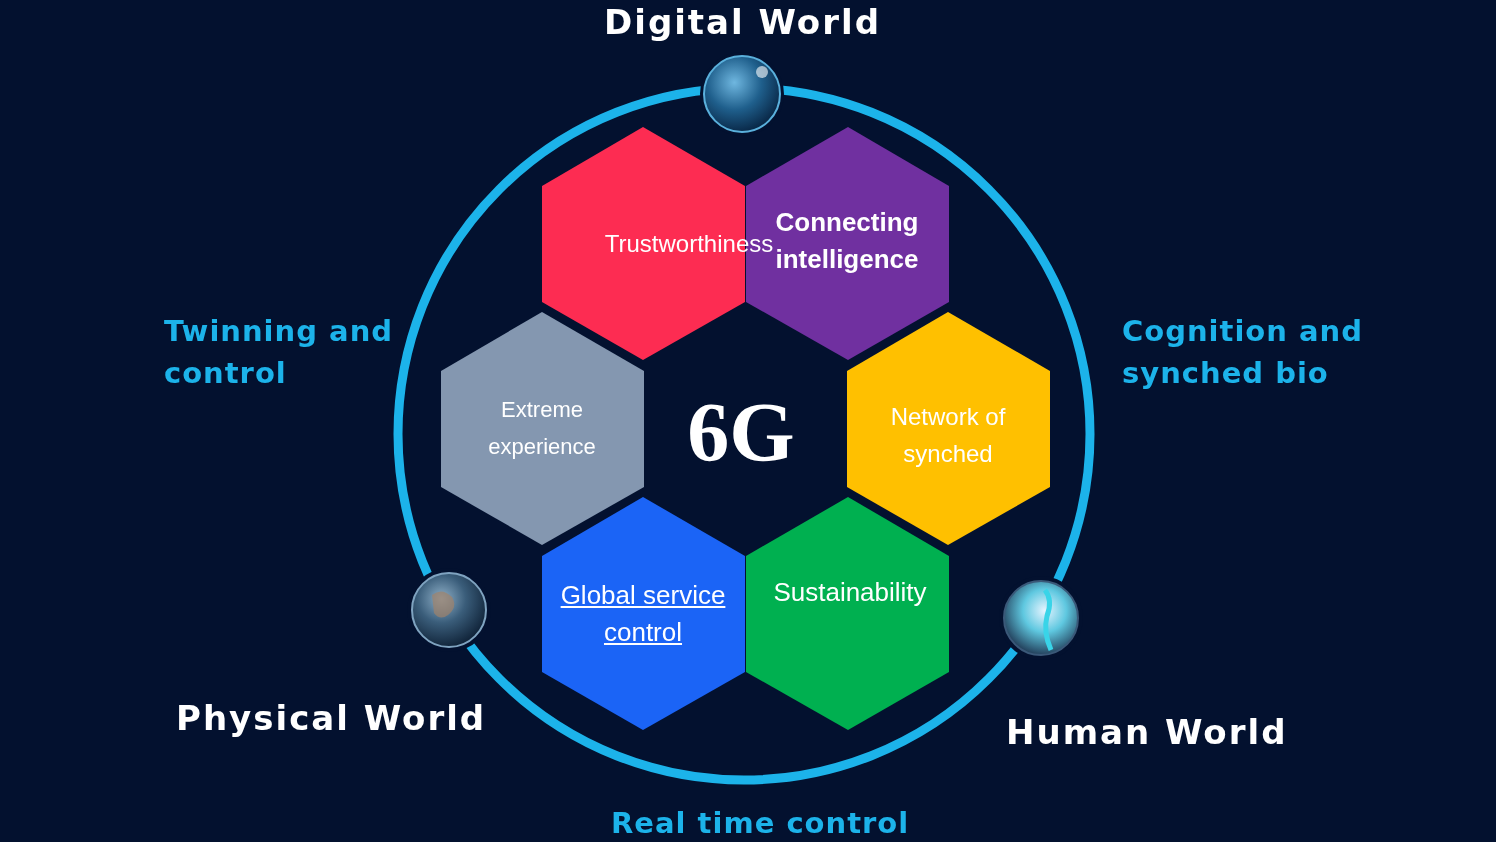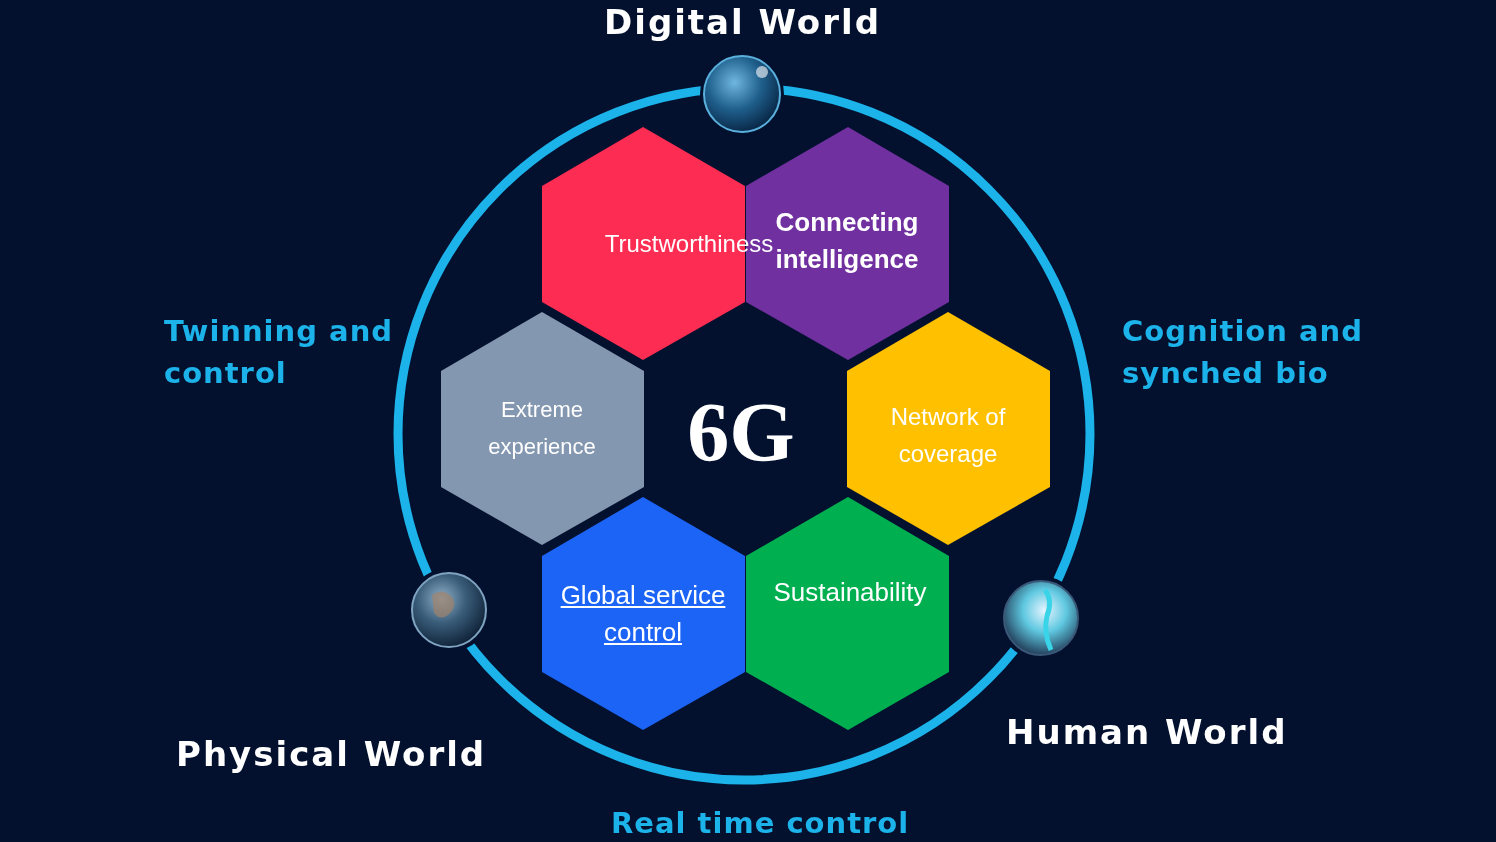--- a/index.html
+++ b/index.html
@@ -57,21 +57,21 @@
       <path d="M432 595 q10 -8 20 2 q6 10 -4 18 q-8 6 -14 -2z" fill="#a0826a" opacity="0.7"></path>
     </g>
     <g>
       <circle cx="1041" cy="618" r="42" fill="#03112f"></circle>
       <circle cx="1041" cy="618" r="37" fill="url(#gHuman)" stroke="#3a5878" stroke-width="2"></circle>
       <path d="M1045 590 q8 10 2 26 q-4 16 4 34" stroke="#39d4e8" stroke-width="5" fill="none"></path>
     </g>
   </svg>
 
   <div class="lbl world" style="left:604px;top:2px;">Digital World</div>
-  <div class="lbl world" style="left:176px;top:698px;margin-top:36px;">Physical World</div>
+  <div class="lbl world" style="left:176px;top:698px;">Physical World</div>
   <div class="lbl world" style="left:1006px;top:712px;">Human World</div>
 
   <div class="lbl aspect" style="left:164px;top:310px;">
     <div>Twinning and</div>
     <div>control</div>
   </div>
   <div class="lbl aspect" style="left:1122px;top:310px;">
     <div>Cognition and</div>
     <div>synched bio</div>
   </div>
@@ -83,21 +83,21 @@
   <div class="hex-text" style="left:847px;top:241px;font-size:26px;font-weight:bold;">
     <div>Connecting</div>
     <div>intelligence</div>
   </div>
   <div class="hex-text" style="left:542px;top:428px;font-size:22px;">
     <div>Extreme</div>
     <div>experience</div>
   </div>
   <div class="hex-text" style="left:948px;top:405px;font-size:24px;margin-top:30px;">
     <div>Network of</div>
-    <div>coverage</div>
+    <div>synched</div>
   </div>
   <div class="hex-text" style="left:643px;top:614px;font-size:26px;text-decoration:underline;">
     <div>Global service</div>
     <div>control</div>
   </div>
   <div class="hex-text" style="left:850px;top:592px;font-size:26px;">
     <div>Sustainability</div>
   </div>
 
   <div class="center6g">6G</div>

